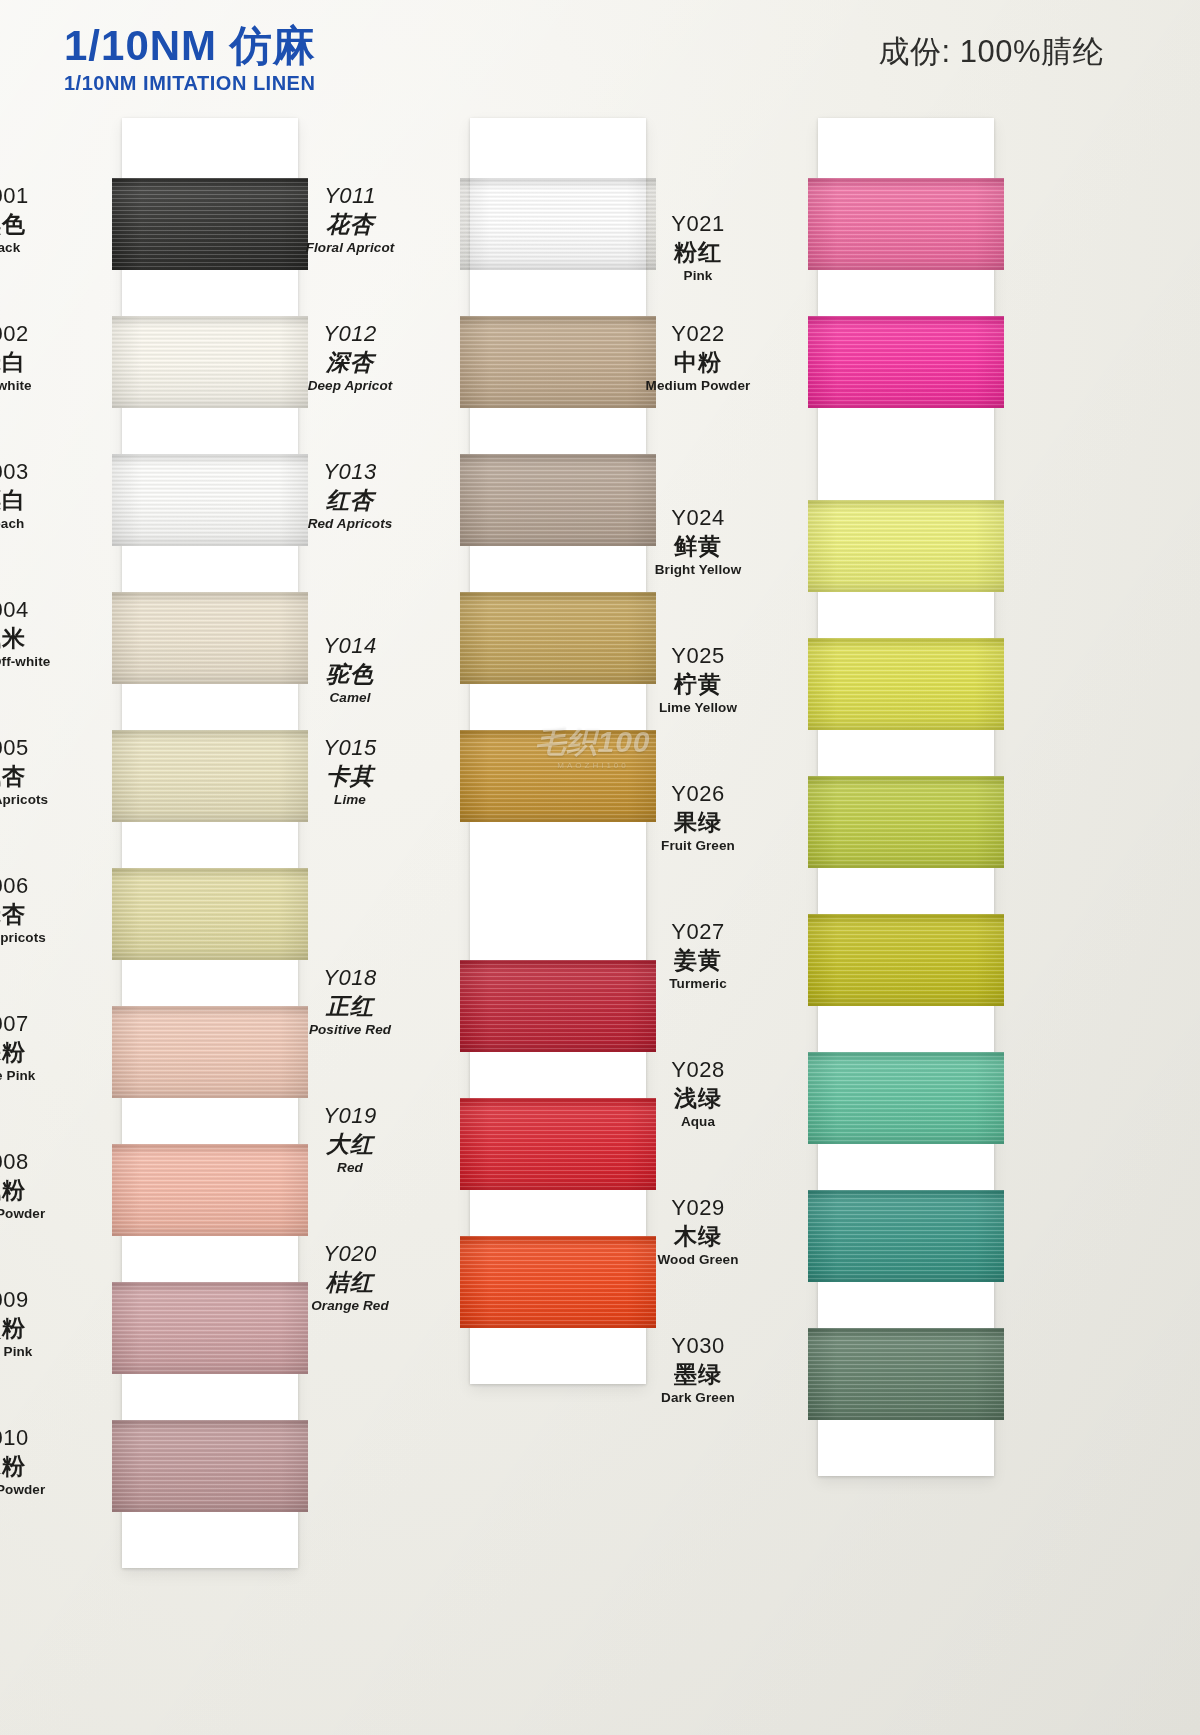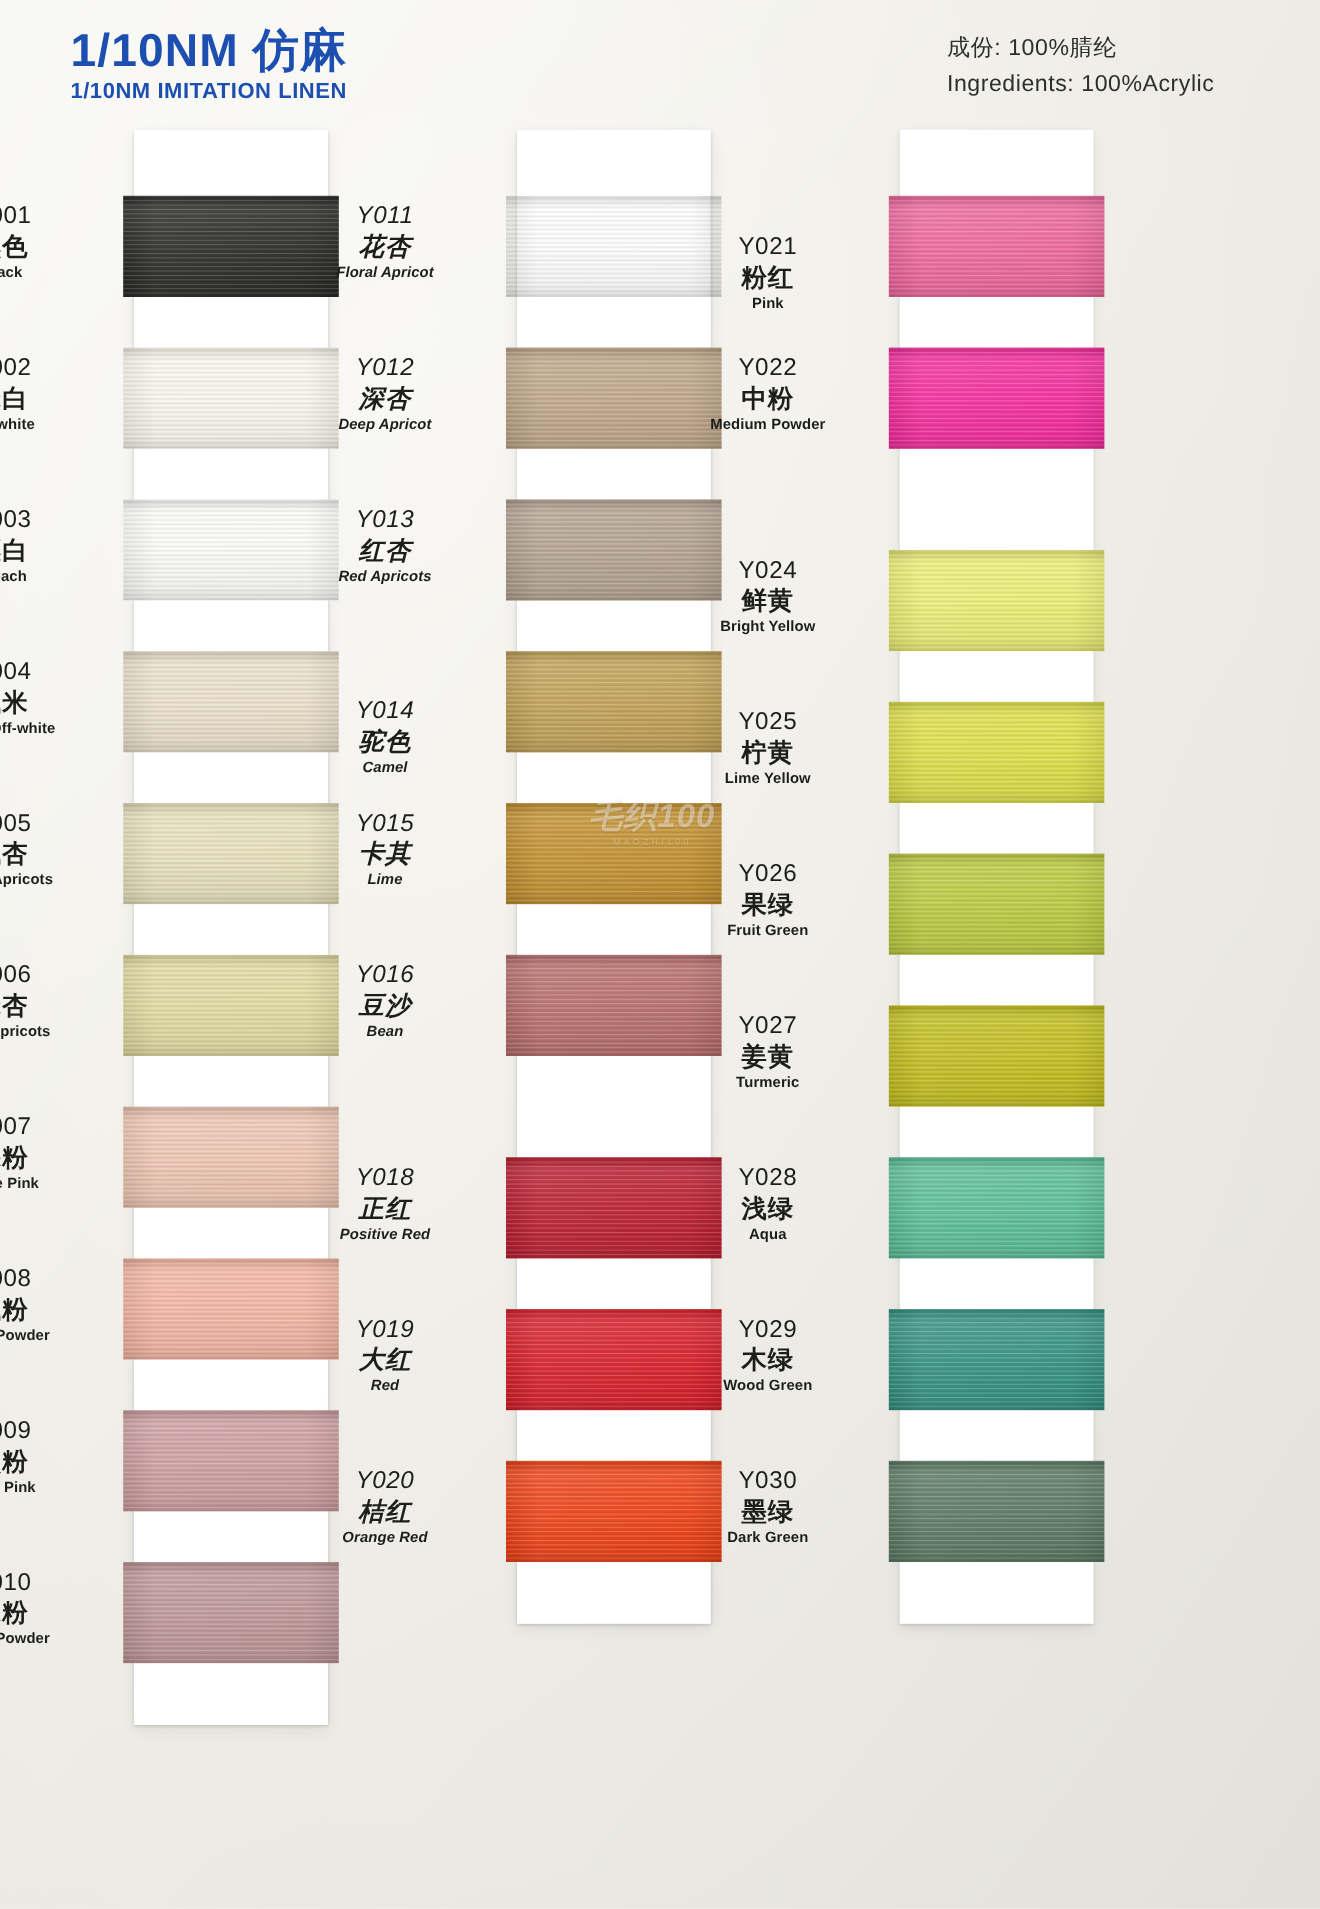--- a/index.html
+++ b/index.html
@@ -31,21 +31,21 @@
     white-space:nowrap;
   }
   .hdr-en{
     font-size:20px;font-weight:bold;letter-spacing:.5px;margin-top:4px;
     white-space:nowrap;
   }
   .hdr-right{
     position:absolute;right:96px;top:28px;text-align:left;color:#2e2e2c;
   }
   .hdr-right div{
-    font-size:21px;line-height:1.55;white-space:nowrap;letter-spacing:.5px;
+    font-size:31px;line-height:1.55;white-space:nowrap;letter-spacing:.5px;
   }
 
   
   .col{position:absolute;top:118px;width:176px;}
   .col-1{left:122px;}
   .col-2{left:470px;font-style:italic;}
   .col-3{left:818px;}
 
   .strip{
     position:relative;
@@ -121,21 +121,20 @@
 
 <div class="paper"></div>
 
 <div class="hdr-left">
   <div class="hdr-zh">1/10NM 仿麻</div>
   <div class="hdr-en">1/10NM IMITATION LINEN</div>
 </div>
 
 <div class="hdr-right">
   <div>成份: 100%腈纶</div>
-  <div>Ingredients: 100%Acrylic</div>
 </div>
 
 <div class="col col-1" id="col-0">
     <div class="strip">
       <div class="strip-top"></div>
       <div class="cell">
         <div class="yarn wide" style="background: rgb(43, 43, 41);"></div>
         <div class="label left" style="top: 6px;">
           <div class="l-code">Y001</div>
           <div class="l-zh">黑色</div>
@@ -267,28 +266,20 @@
       <div class="gap"></div>
       <div class="cell">
         <div class="yarn wide" style="background: rgb(196, 145, 47);"></div>
         <div class="label left" style="top: 6px;">
           <div class="l-code">Y015</div>
           <div class="l-zh">卡其</div>
           <div class="l-en">Lime</div>
         </div>
       </div>
       <div class="gap"></div>
-      <div class="cell">
-        <div class="yarn wide" style="background: rgb(184, 111, 109);"></div>
-        <div class="label left" style="top: 6px;">
-          <div class="l-code">Y016</div>
-          <div class="l-zh">豆沙</div>
-          <div class="l-en">Bean</div>
-        </div>
-      </div>
       <div class="gap"></div>
       <div class="gap"></div>
       <div class="cell">
         <div class="yarn wide" style="background: rgb(189, 31, 50);"></div>
         <div class="label left" style="top: 6px;">
           <div class="l-code">Y018</div>
           <div class="l-zh">正红</div>
           <div class="l-en">Positive Red</div>
         </div>
       </div>

